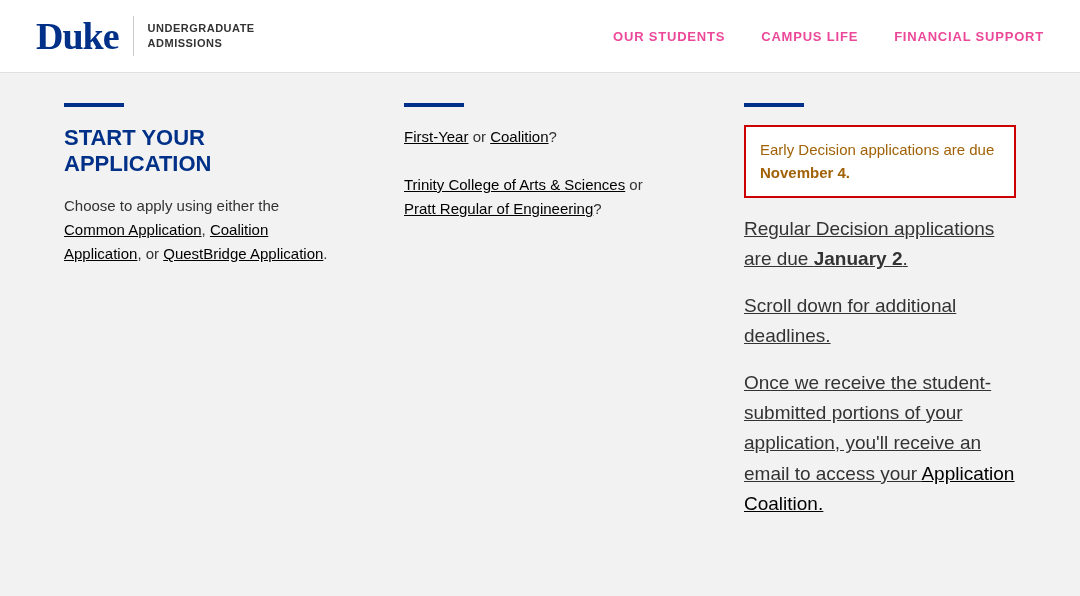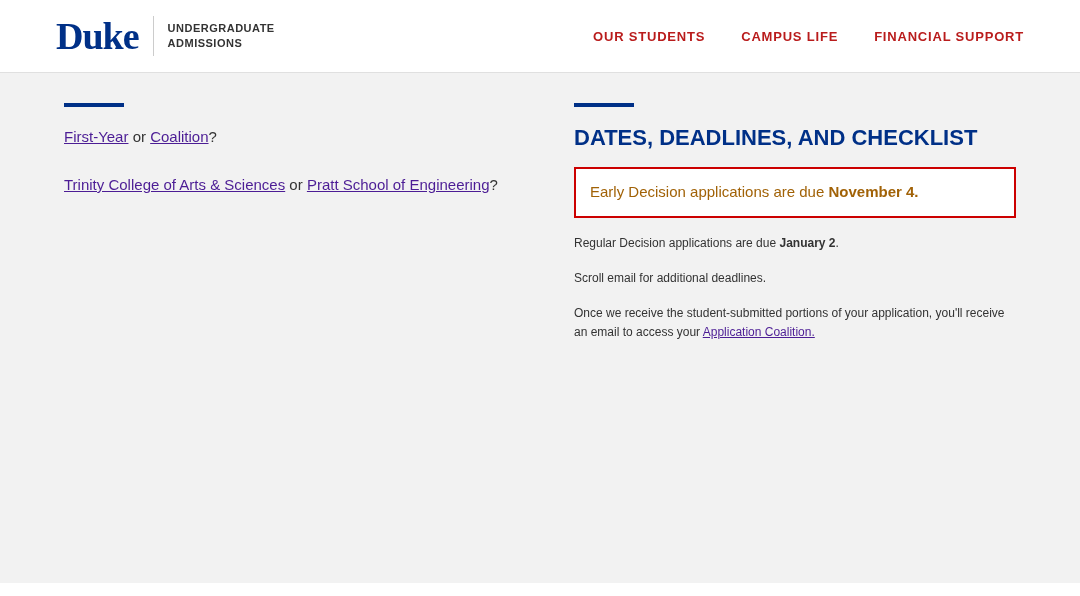--- a/index.html
+++ b/index.html
@@ -9,21 +9,21 @@
       width: 1080px;
       min-height: 596px;
       overflow: hidden;
     }
 
     
     .header {
       display: flex;
       align-items: center;
       justify-content: space-between;
-      padding: 14px 56px;
+      padding: 14px 36px;
       background: #fff;
       border-bottom: 1px solid #e0e0e0;
     }
     .header-left {
       display: flex;
       align-items: center;
       gap: 14px;
     }
     .logo-duke {
       font-size: 38px;
@@ -46,21 +46,21 @@
       letter-spacing: 0.5px;
     }
     .header-nav {
       display: flex;
       align-items: center;
       gap: 36px;
     }
     .nav-item {
       font-size: 13px;
       font-weight: bold;
-      color: #b91c1c;
+      color: #ec4899;
       text-transform: uppercase;
       letter-spacing: 0.8px;
       cursor: pointer;
       text-decoration: none;
     }
 
     
     .main-content {
       background: #f2f2f2;
       padding: 0 40px 40px 40px;
@@ -94,41 +94,42 @@
       font-family: Arial, sans-serif;
     }
 
     .col-body {
       font-size: 15px;
       color: #333;
       line-height: 1.6;
     }
 
     .col-body a, .link {
-      color: #4c1d95;
+      color: #000000;
       text-decoration: underline;
       cursor: pointer;
     }
 
     
     .highlight-box {
       border: 2px solid #cc0000;
       padding: 12px 14px;
       margin-bottom: 16px;
       background: #fff;
       font-size: 15px;
       color: #a16207;
       line-height: 1.5;
     }
 
     .deadline-item {
       margin-bottom: 16px;
-      font-size: 12px;
+      font-size: 19px;
       color: #333;
       line-height: 1.6;
+      text-decoration: underline;
     }
 
     strong {
       font-weight: bold;
     }
   </style>
 </head>
 <body>
 
 <header class="header">
@@ -142,47 +143,52 @@
   </div>
   <nav class="header-nav">
     <a class="nav-item">OUR STUDENTS</a>
     <a class="nav-item">CAMPUS LIFE</a>
     <a class="nav-item">FINANCIAL SUPPORT</a>
   </nav>
 </header>
 
 <main class="main-content">
 
+  <section class="column">
+    <h2 class="col-title">START YOUR APPLICATION</h2>
+    <div class="col-body">
+      <span>Choose to apply using either the </span><a class="link">Common Application</a><span>, </span><a class="link">Coalition Application</a><span>, or </span><a class="link">QuestBridge Application</a><span>.</span>
+    </div>
+  </section>
 
   <section class="column">
     <div class="col-body">
       <p>
         <a class="link">First-Year</a><span> or </span><a class="link">Coalition</a><span>?</span>
       </p>
       <br>
       <p>
-        <a class="link">Trinity College of Arts &amp; Sciences</a><span> or </span><a class="link">Pratt School of Engineering</a><span>?</span>
+        <a class="link">Trinity College of Arts &amp; Sciences</a><span> or </span><a class="link">Pratt Regular of Engineering</a><span>?</span>
       </p>
       <br>
     </div>
   </section>
 
   <section class="column">
-    <h2 class="col-title">DATES, DEADLINES, AND CHECKLIST</h2>
     <div class="col-body">
 
       <div class="highlight-box">
         <span>Early Decision applications are due </span><strong>November 4.</strong>
       </div>
 
       <div class="deadline-item">
         <span>Regular Decision applications are due </span><strong>January 2</strong><span>.</span>
       </div>
 
-      <div class="deadline-item">Scroll email for additional deadlines.</div>
+      <div class="deadline-item">Scroll down for additional deadlines.</div>
 
       <div class="deadline-item">
         <span>Once we receive the student-submitted portions of your application, you'll receive an email to access your </span><a class="link">Application Coalition.</a>
       </div>
 
     </div>
   </section>
 
 </main>
 

